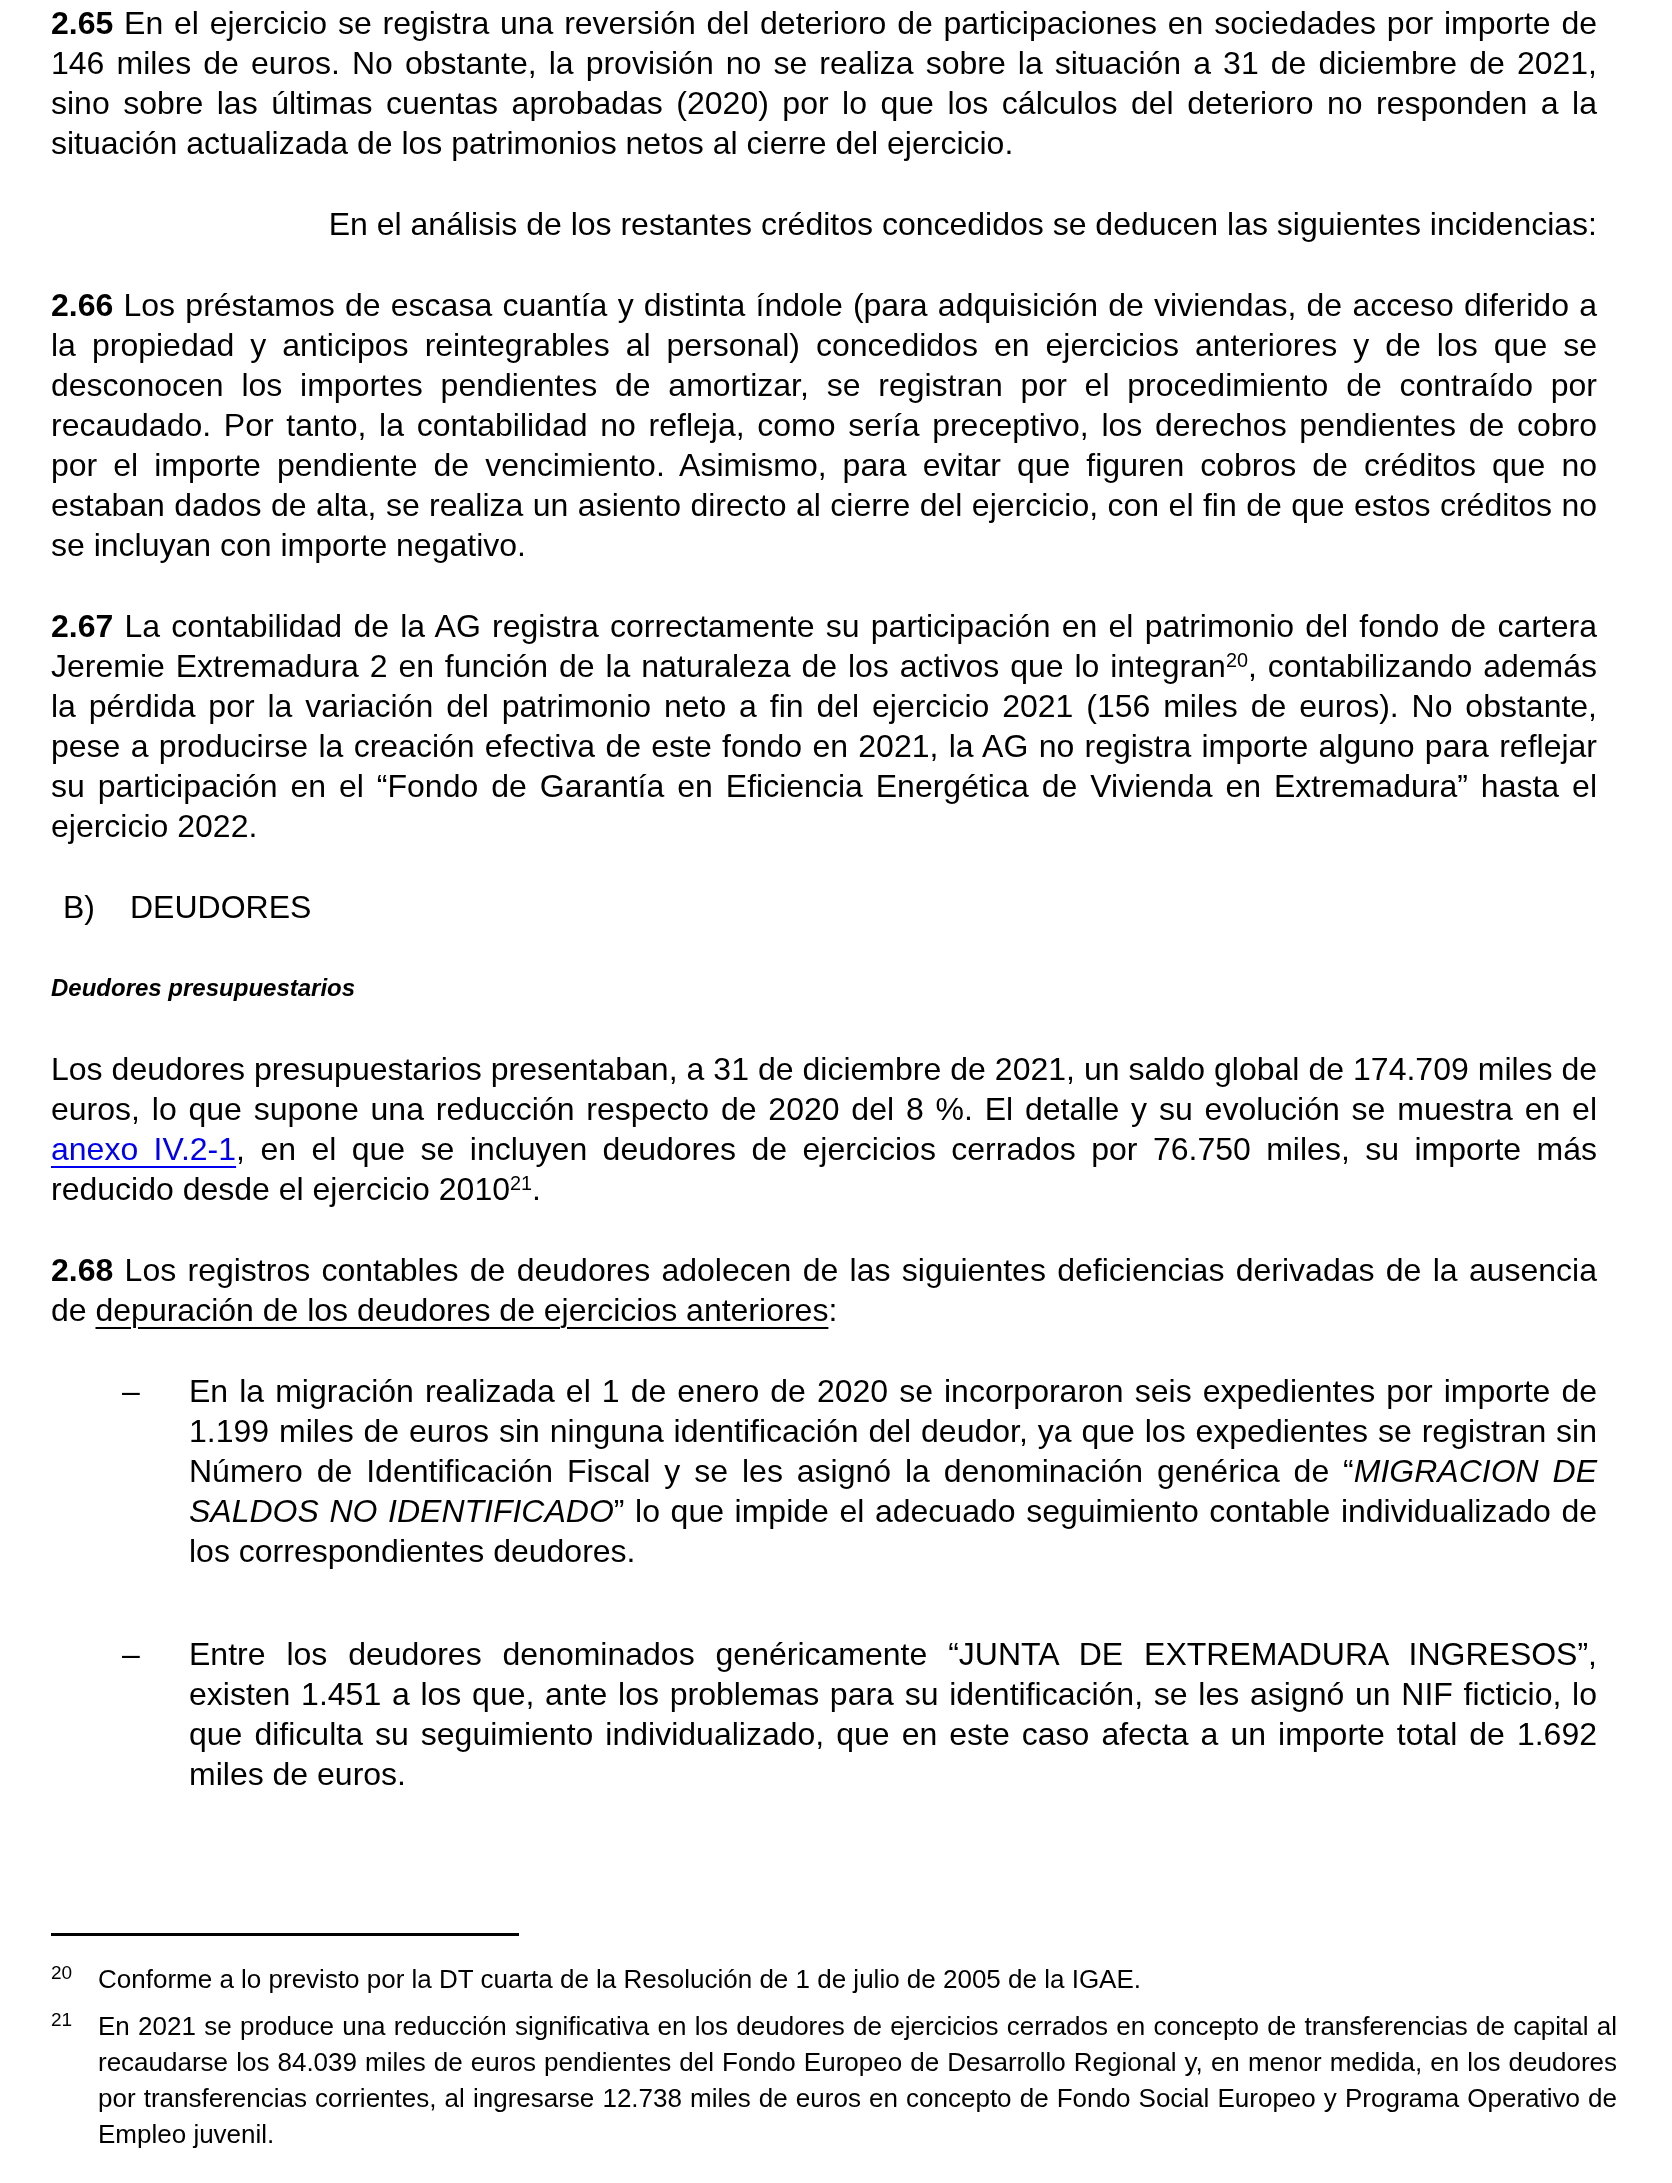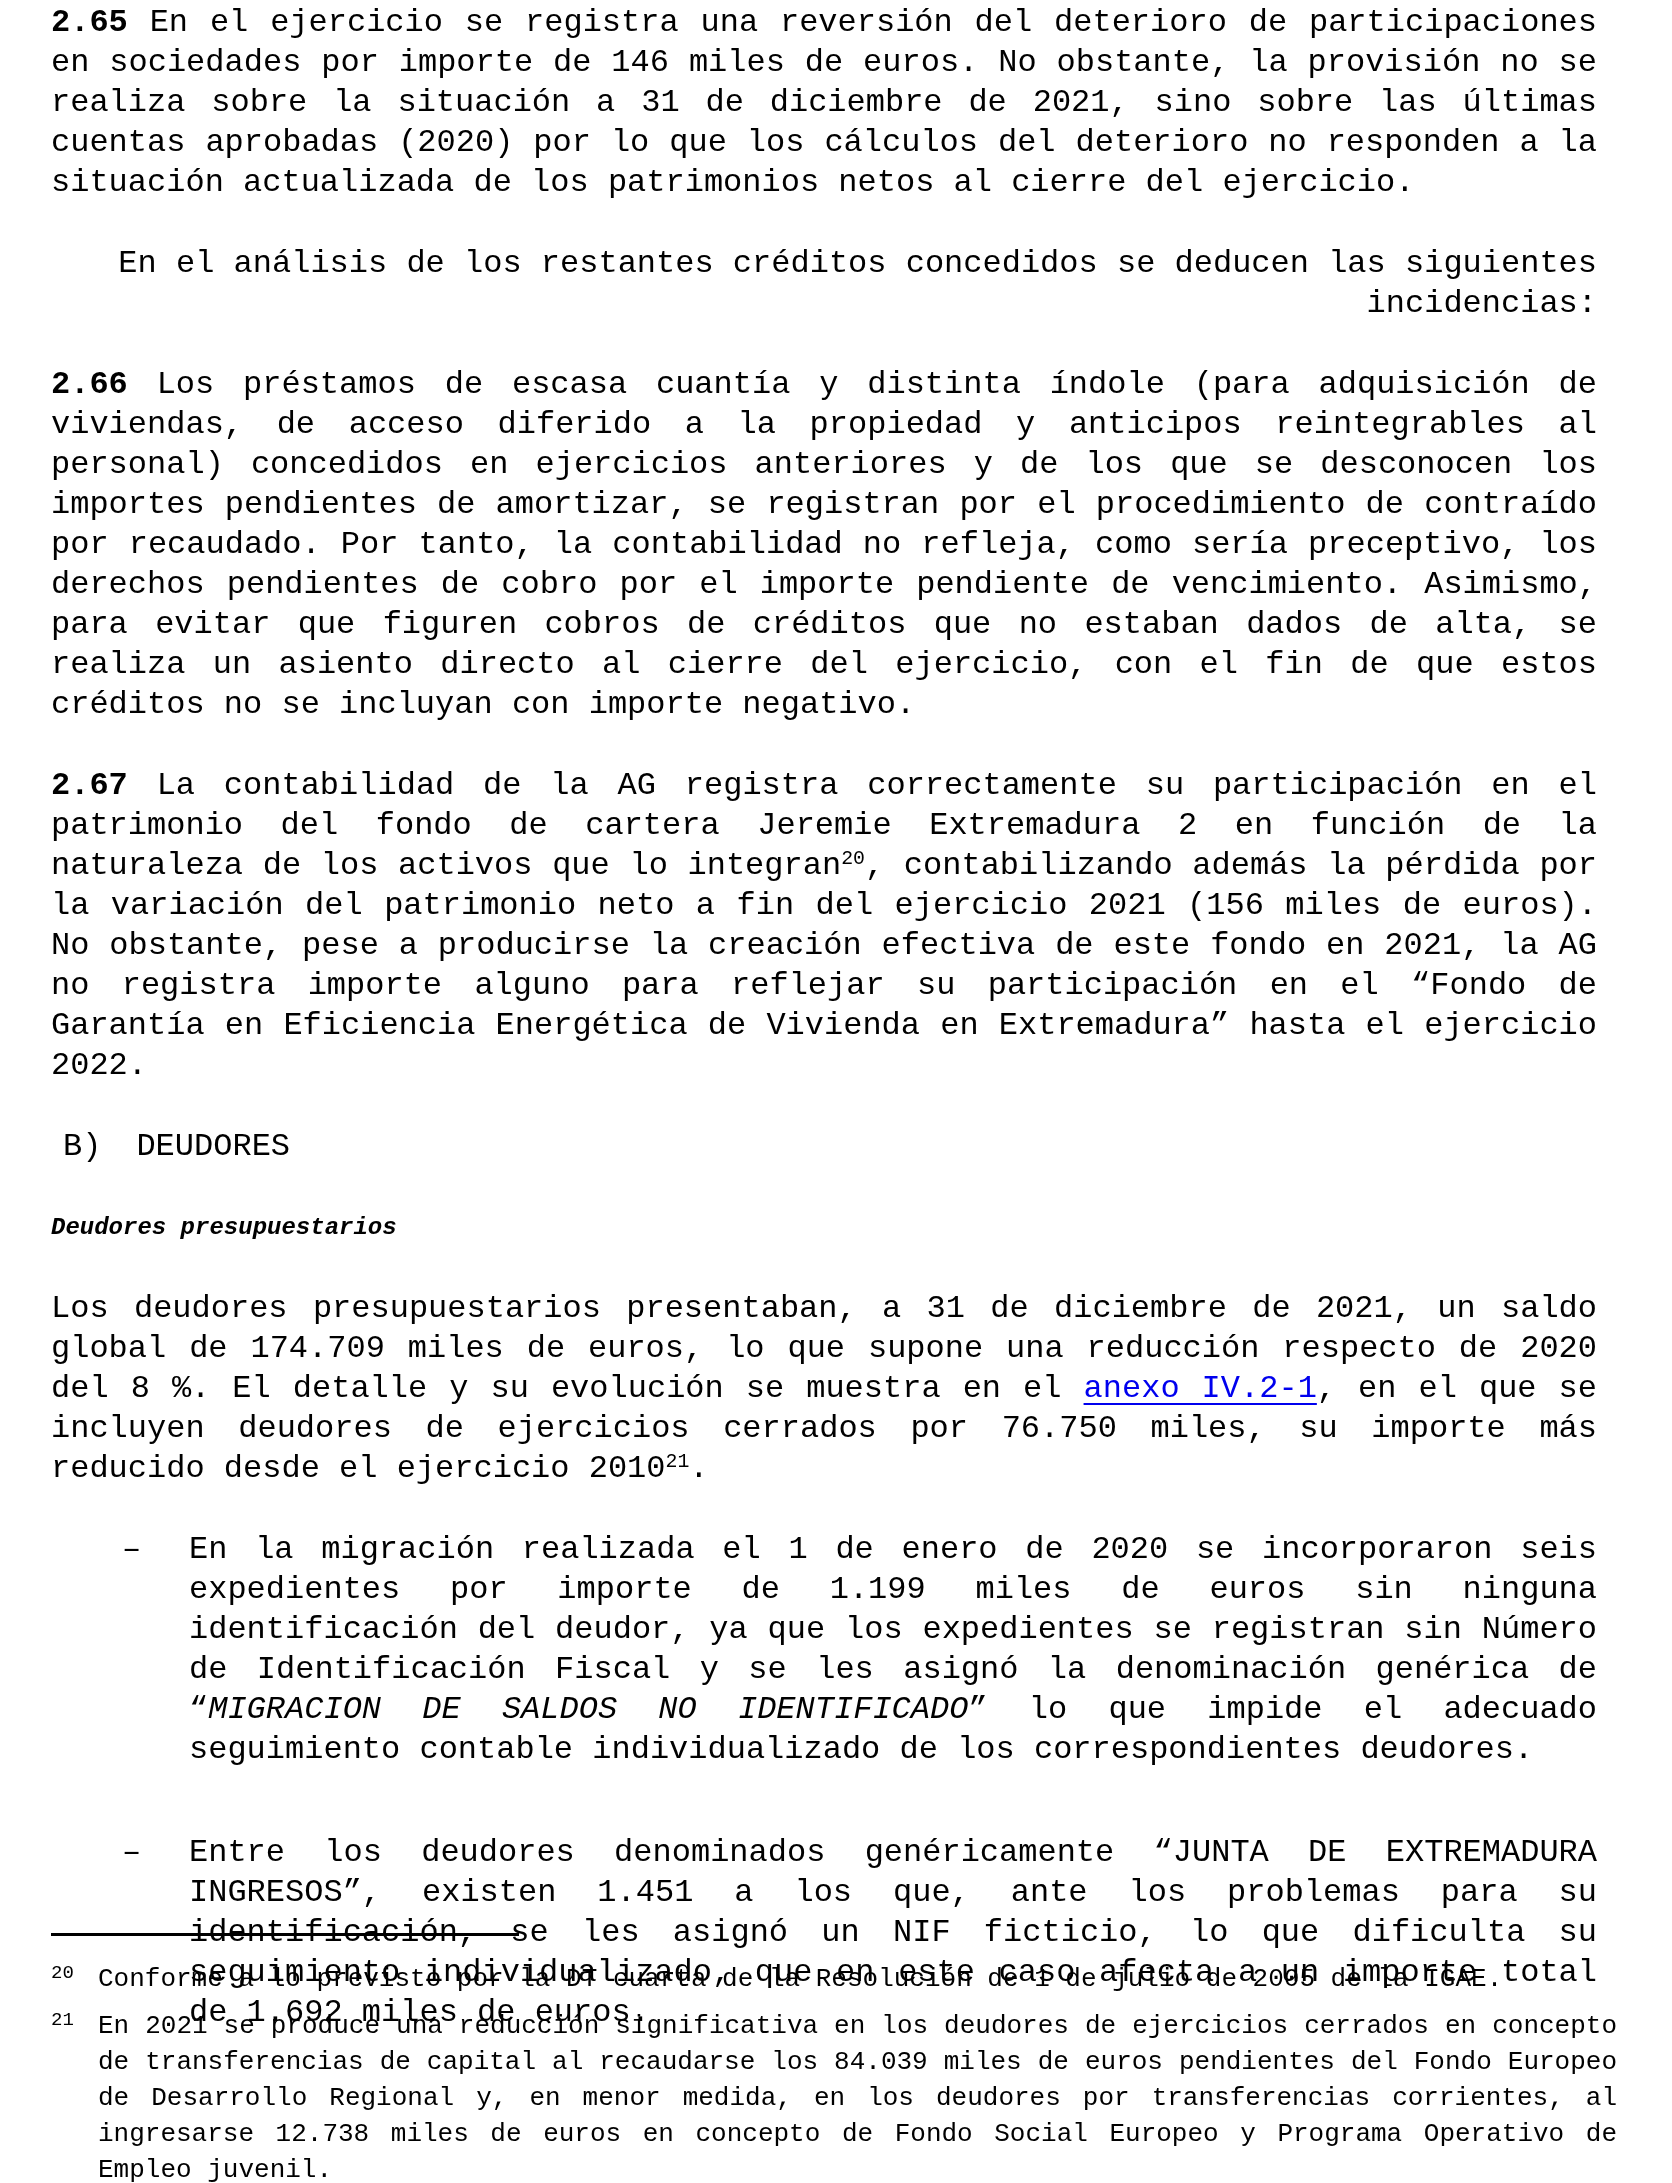--- a/index.html
+++ b/index.html
@@ -2,21 +2,21 @@
 <html lang="es" style="font-size:12.6px"><head>
 <meta charset="utf-8">
 <style>
   html, body { margin: 0; padding: 0; background: #ffffff; }
   .page {
     position: relative;
     width: 1652px;
     height: 2183px;
     background: #ffffff;
     color: #000000;
-    font-family: Liberation Mono, monospace;
+    font-family: Liberation Sans, sans-serif;
     box-sizing: border-box;
     padding: 3.1px 55px 0 51px;
     overflow: hidden;
   }
   .para {
     font-size: 32px;
     line-height: 40px;
     text-align: justify;
     margin: 0 0 41px 0;
   }
@@ -95,20 +95,21 @@
   <p class="para"><span class="run-bold">2.66</span><span> Los préstamos de escasa cuantía y distinta índole (para adquisición de viviendas, de acceso diferido a la propiedad y anticipos reintegrables al personal) concedidos en ejercicios anteriores y de los que se desconocen los importes pendientes de amortizar, se registran por el procedimiento de contraído por recaudado. Por tanto, la contabilidad no refleja, como sería preceptivo, los derechos pendientes de cobro por el importe pendiente de vencimiento. Asimismo, para evitar que figuren cobros de créditos que no estaban dados de alta, se realiza un asiento directo al cierre del ejercicio, con el fin de que estos créditos no se incluyan con importe negativo.</span></p>
 
   <p class="para"><span class="run-bold">2.67</span><span> La contabilidad de la AG registra correctamente su participación en el patrimonio del fondo de cartera Jeremie Extremadura 2 en función de la naturaleza de los activos que lo integran</span><span class="run-sup">20</span><span>, contabilizando además la pérdida por la variación del patrimonio neto a fin del ejercicio 2021 (156 miles de euros). No obstante, pese a producirse la creación efectiva de este fondo en 2021, la AG no registra importe alguno para reflejar su participación en el “Fondo de Garantía en Eficiencia Energética de Vivienda en Extremadura” hasta el ejercicio 2022.</span></p>
 
   <p class="heading-b"><span>B)</span><span class="run-tab">DEUDORES</span></p>
 
   <p class="subheading"><span>Deudores presupuestarios</span></p>
 
   <p class="para"><span>Los deudores presupuestarios presentaban, a 31 de diciembre de 2021, un saldo global de 174.709 miles de euros, lo que supone una reducción respecto de 2020 del 8 %. El detalle y su evolución se muestra en el </span><a href="#" class="run-link" style="color: rgb(0, 0, 238);">anexo IV.2-1</a><span>, en el que se incluyen deudores de ejercicios cerrados por 76.750 miles, su importe más reducido desde el ejercicio 2010</span><span class="run-sup">21</span><span>.</span></p>
 
+  <p class="para"><span class="run-bold">2.68</span><span> Los registros contables de deudores adolecen de las siguientes deficiencias derivadas de la ausencia de </span><span class="run-underline">depuración de los deudores de ejercicios anteriores</span><span>:</span></p>
 
   <div class="bullet">
     <span class="marker">–</span>
     <span><span>En la migración realizada el 1 de enero de 2020 se incorporaron seis expedientes por importe de 1.199 miles de euros sin ninguna identificación del deudor, ya que los expedientes se registran sin Número de Identificación Fiscal y se les asignó la denominación genérica de “</span><span class="run-italic">MIGRACION DE SALDOS NO IDENTIFICADO</span><span>” lo que impide el adecuado seguimiento contable individualizado de los correspondientes deudores.</span></span>
   </div>
 
   <div class="bullet">
     <span class="marker">–</span>
     <span><span>Entre los deudores denominados genéricamente “JUNTA DE EXTREMADURA INGRESOS”, existen 1.451 a los que, ante los problemas para su identificación, se les asignó un NIF ficticio, lo que dificulta su seguimiento individualizado, que en este caso afecta a un importe total de 1.692 miles de euros.</span></span>
   </div>

